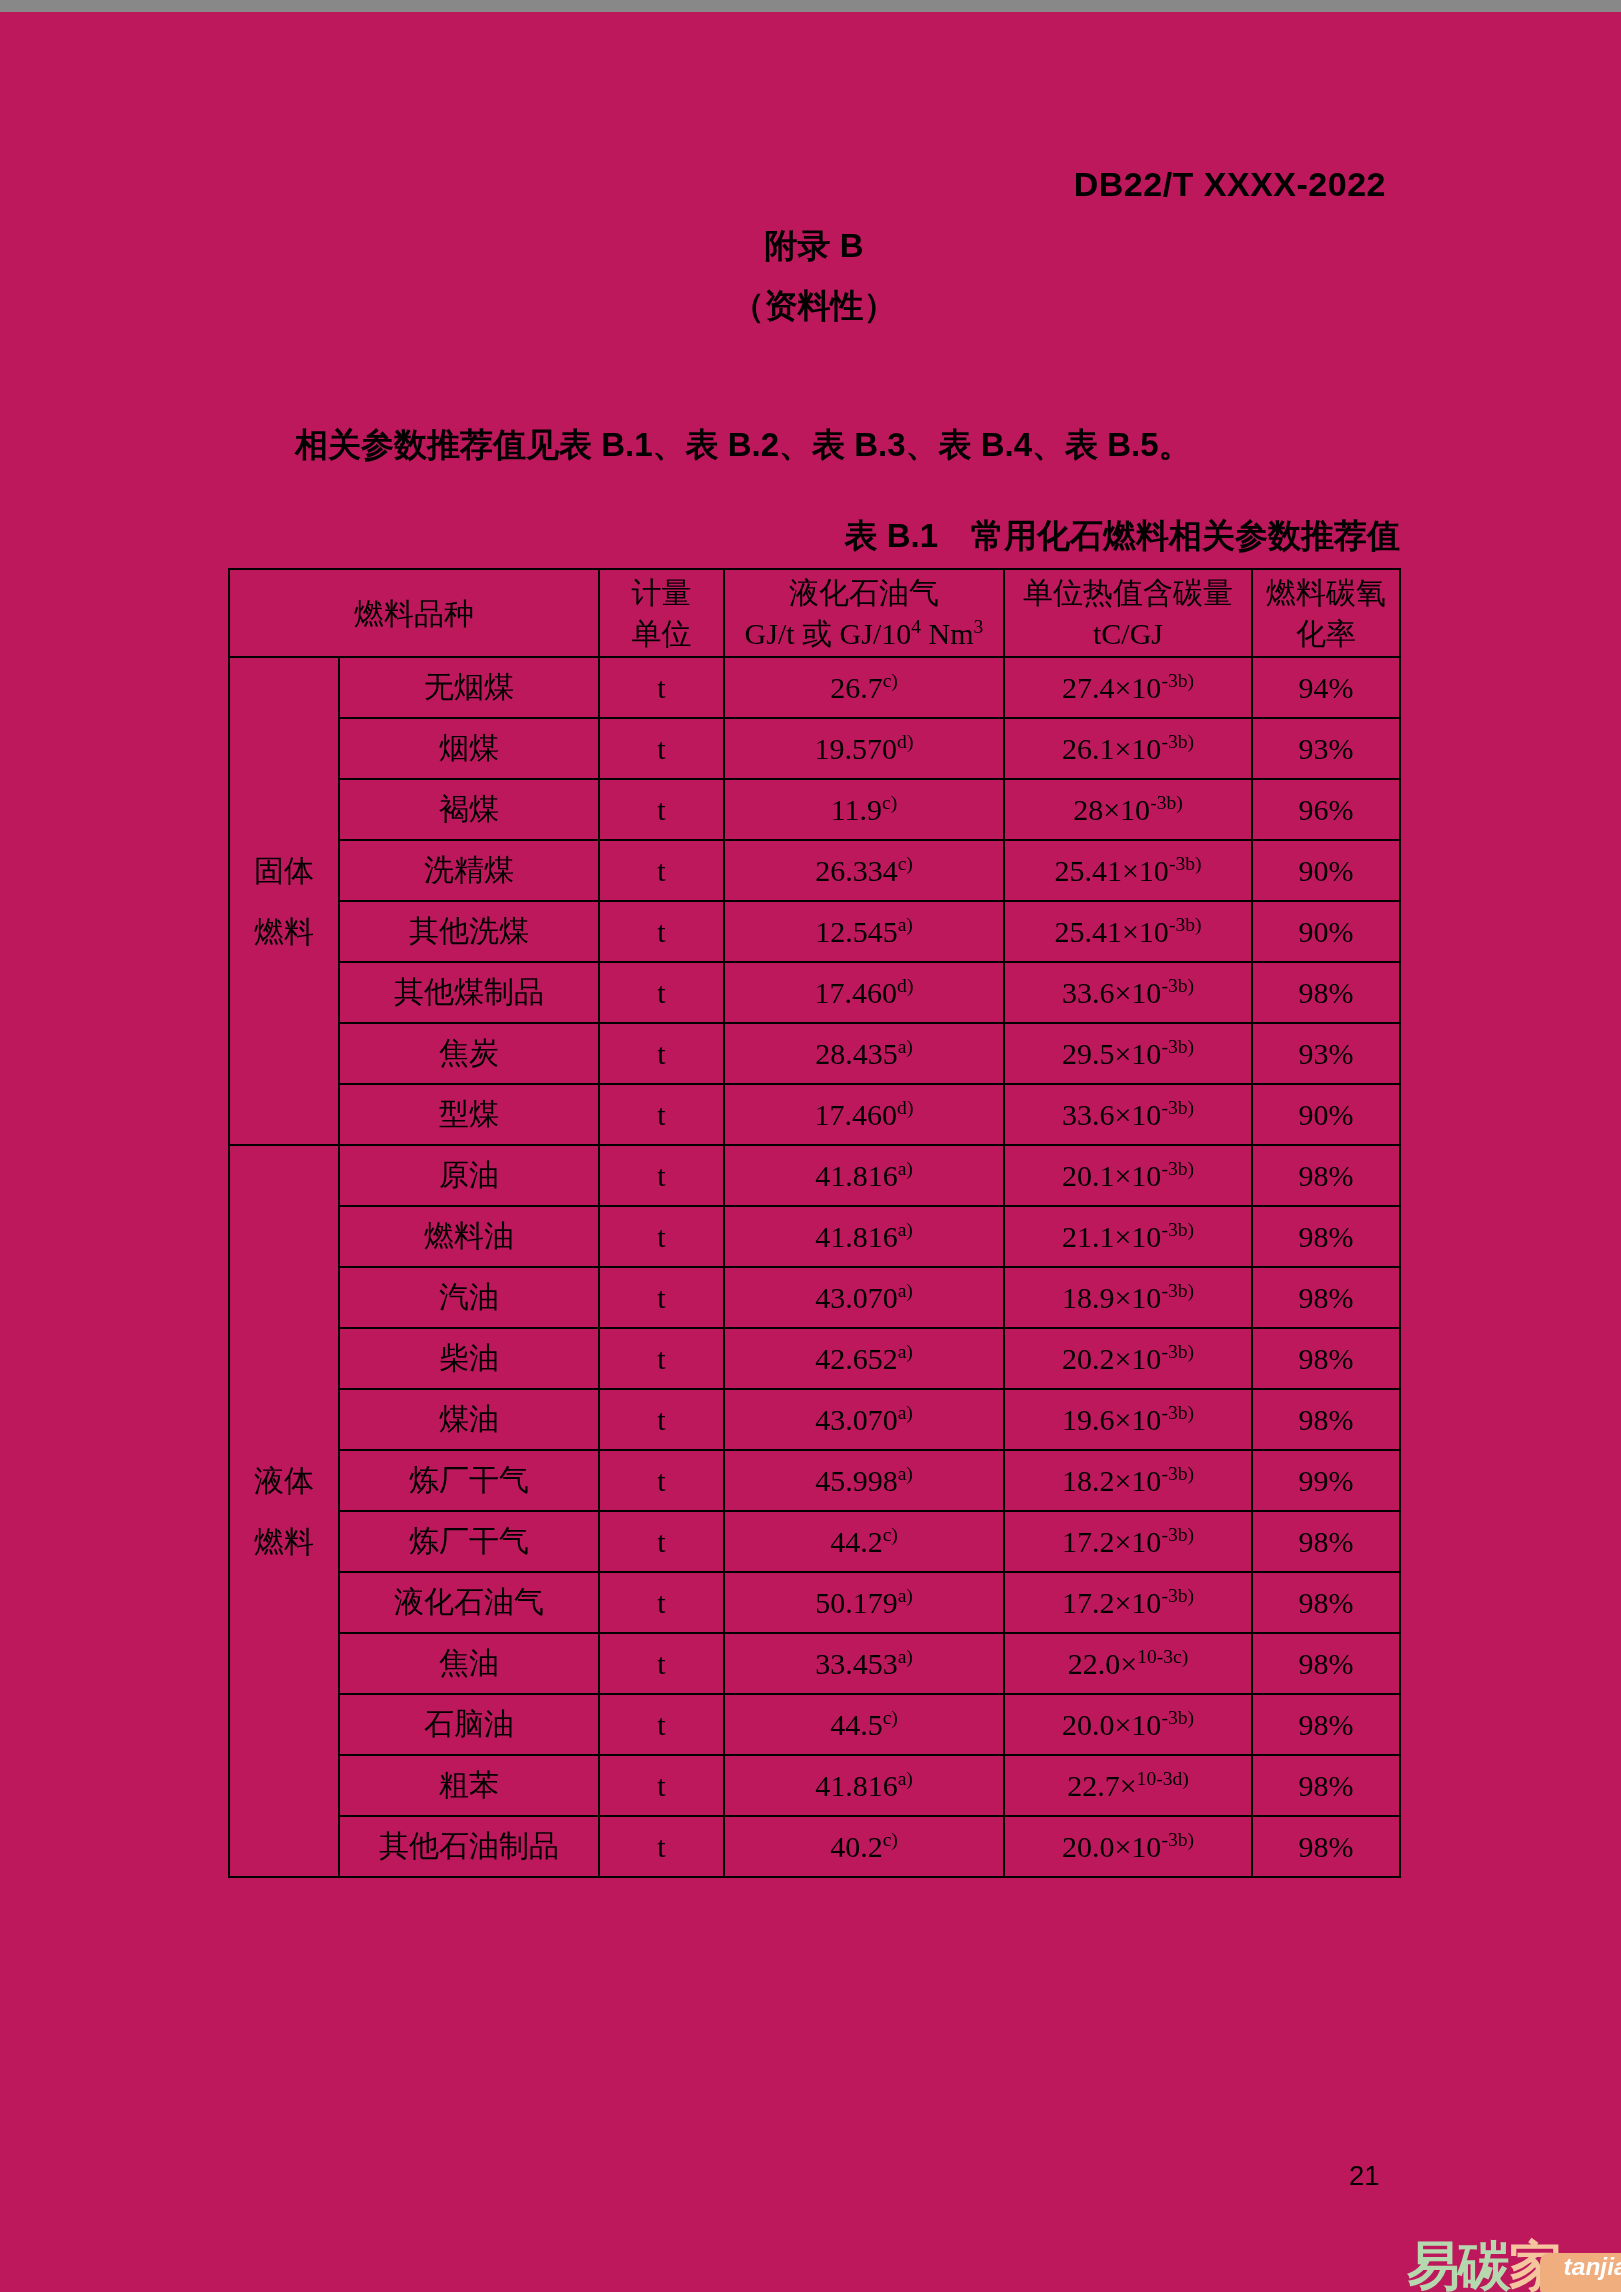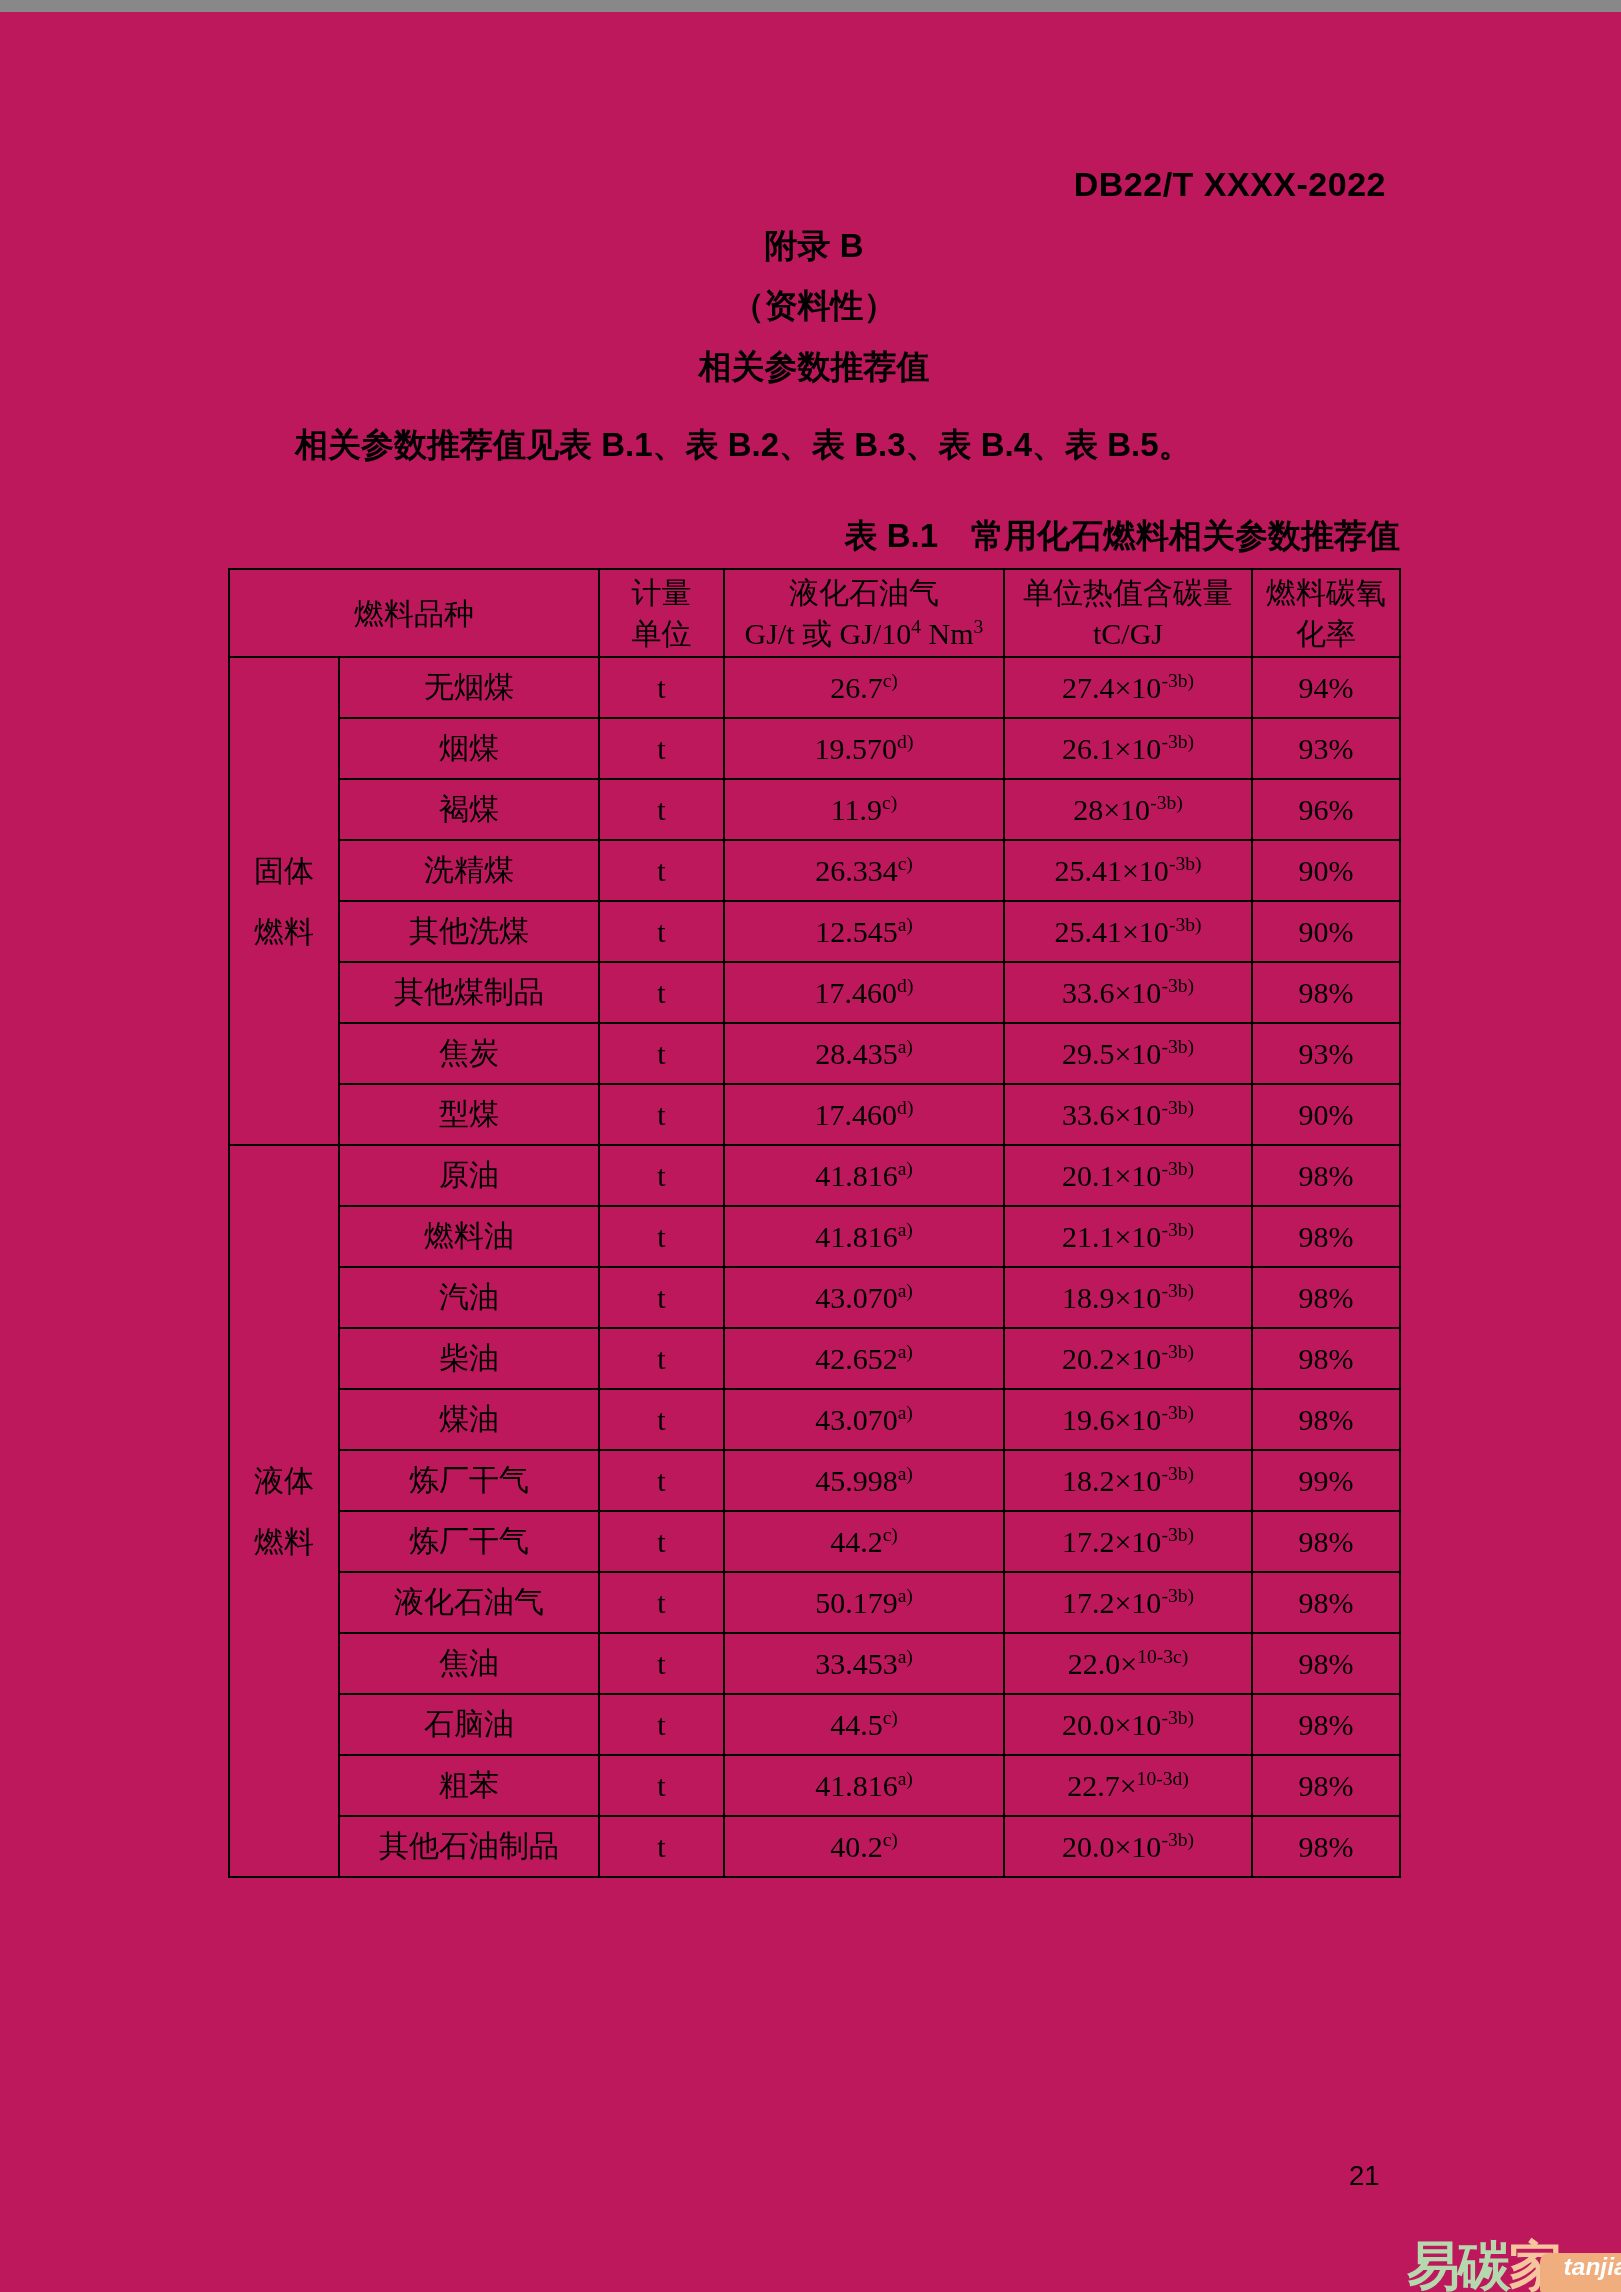--- a/index.html
+++ b/index.html
@@ -88,21 +88,20 @@
 </style>
 </head>
 <body>
 
 <div class="page">
 
   <div class="doc-code">DB22/T XXXX-2022</div>
 
   <div class="h-center normative">（资料性）</div>
   <div class="h-center appendix">附录 B</div>
-  <div class="h-center subject">相关参数推荐值</div>
 
   <div class="intro">相关参数推荐值见表 B.1、表 B.2、表 B.3、表 B.4、表 B.5。</div>
 
   <div class="h-center caption">表 B.1　常用化石燃料相关参数推荐值</div>
 
   <table class="param-table">
     <colgroup>
       <col class="c0">
         <col class="c1">
         <col class="c2">

